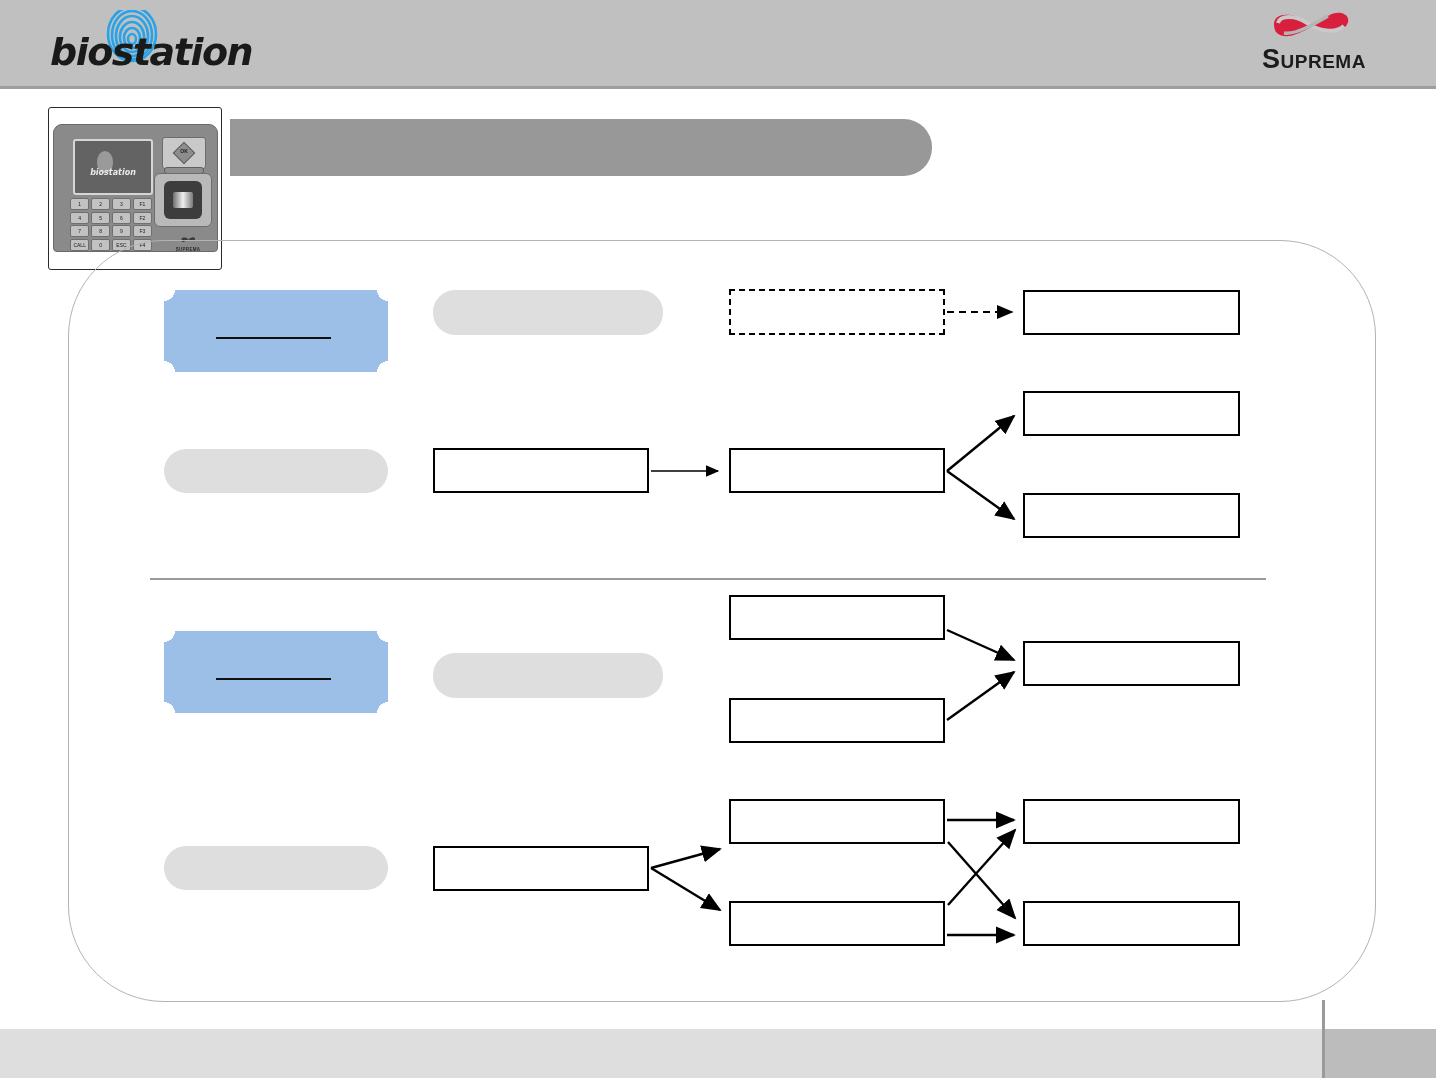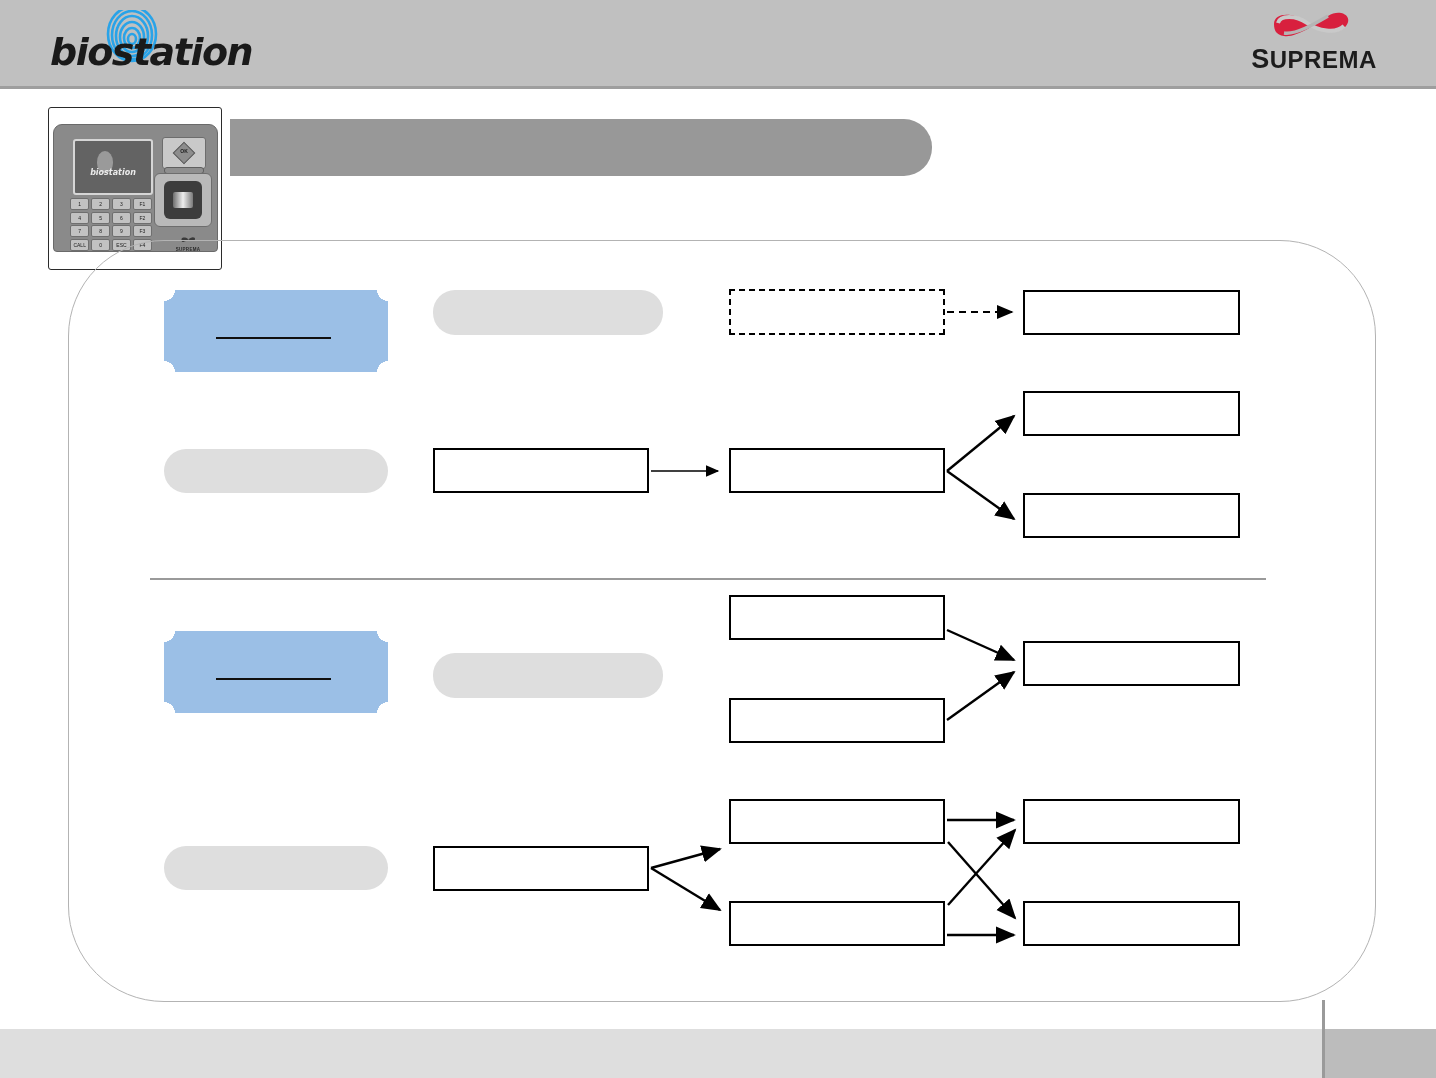--- a/index.html
+++ b/index.html
@@ -64,21 +64,21 @@
     position: absolute;
     left: 0; top: 38px;
     width: 152px;
     text-align: center;
     font-size: 27px;
     font-weight: bold;
     letter-spacing: 0.5px;
     color: #1c1c1c;
     font-family: "Liberation Sans", sans-serif;
   }
-  .sup-word .small { font-size: 24px; }
+  .sup-word .small { font-size: 19px; }
 
   
   .device-frame {
     position: absolute;
     left: 48px; top: 107px;
     width: 172px; height: 161px;
     background: #ffffff;
     border: 1.5px solid #2b2b2b;
     border-radius: 3px;
     overflow: hidden;

